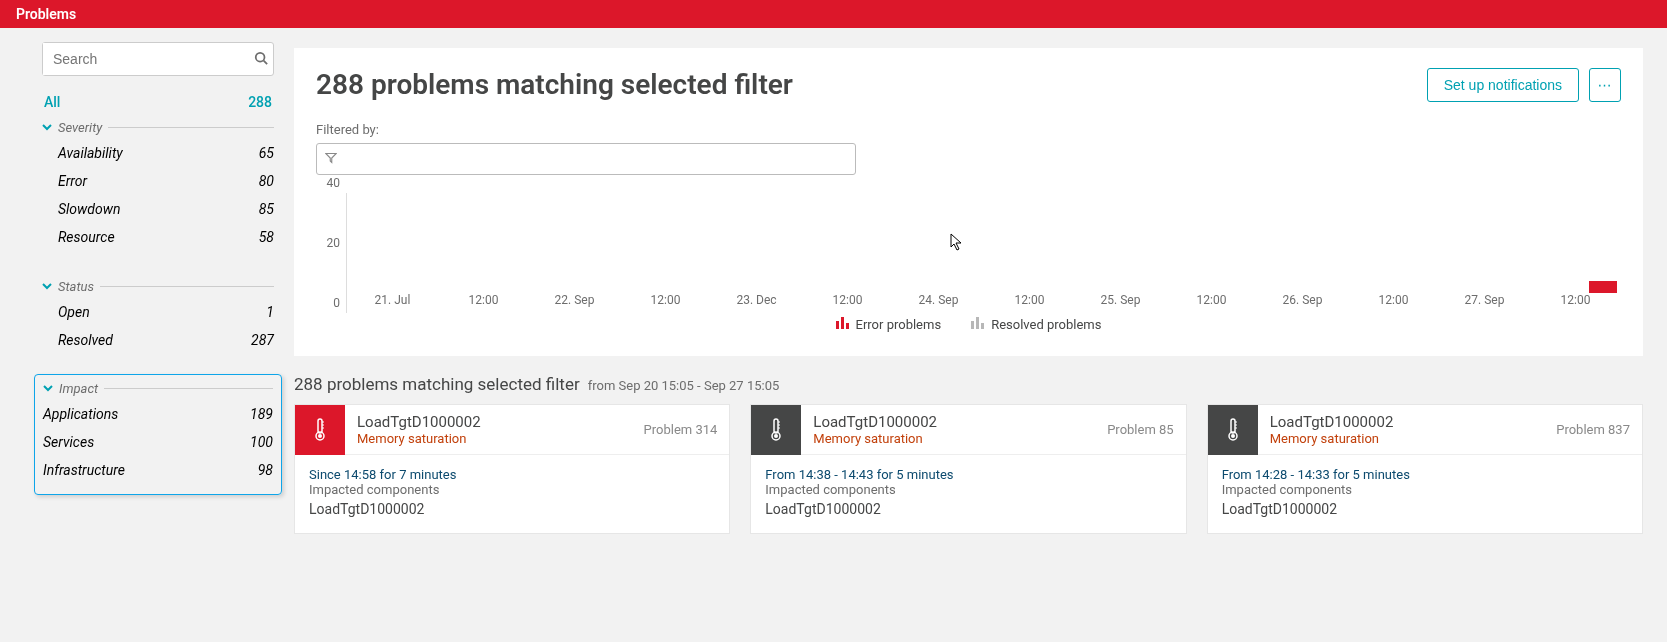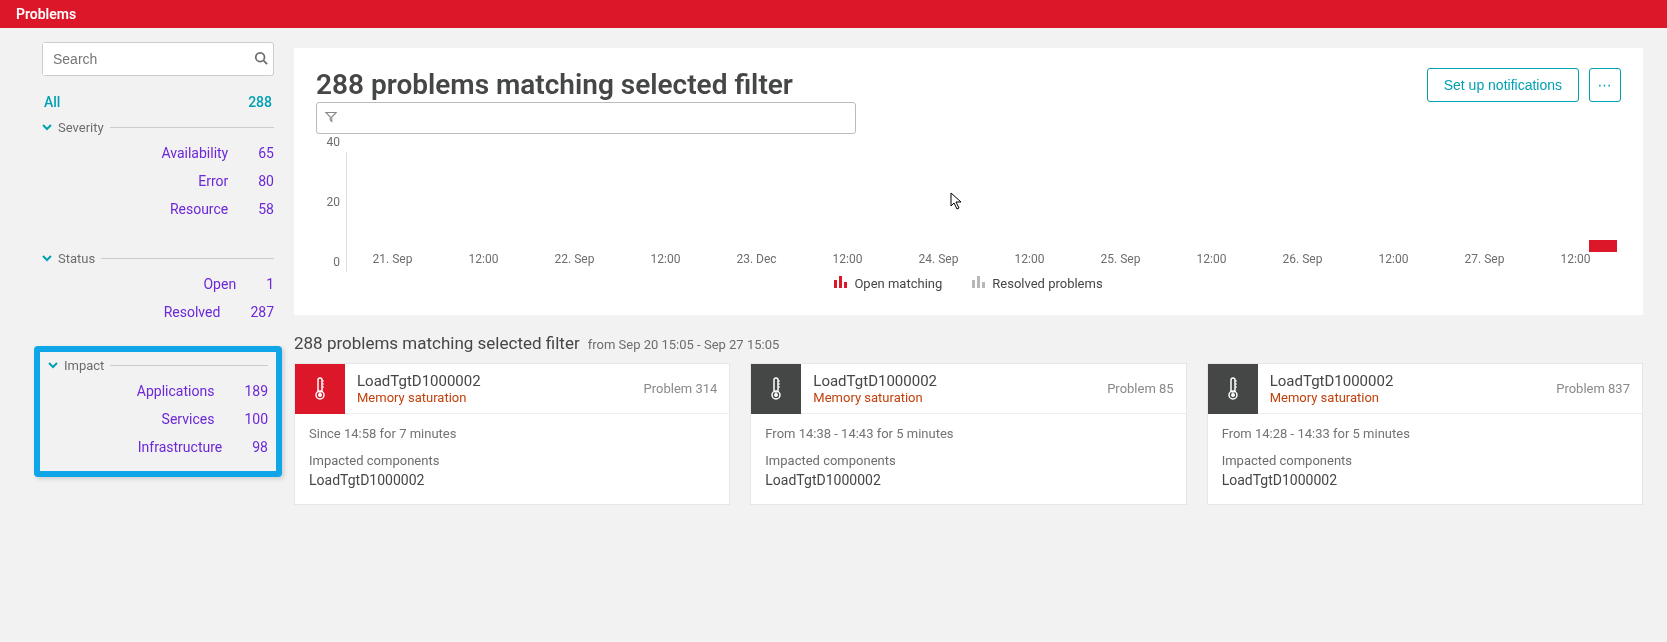--- a/index.html
+++ b/index.html
@@ -48,47 +48,47 @@
   }
   .facet-all {
     margin: 18px 2px 8px;
     display: flex;
     justify-content: space-between;
     color: #00a1b2;
     font-weight: 500;
   }
   .group {
     margin-top: 10px;
+    font-style: italic;
   }
   .group-head {
     display: flex;
     align-items: center;
     color: #6d6d6d;
     font-size: 13px;
     gap: 6px;
     margin-bottom: 4px;
   }
   .group-head .line {
     flex: 1;
     border-top: 1px solid #ccc;
   }
   .chev {
     color: #00a1b2;
     display: inline-block;
     transform: rotate(0deg);
   }
   .facet {
     display: flex;
-    justify-content: flex-end;
+    justify-content: space-between;
     padding: 6px 0 6px 16px;
-    color: #6d28d9;
-    gap: 30px;
+    color: #000000;
   }
   .annot {
-    border: 6px solid #0ea5e9;
+    border: 1px solid #0ea5e9;
     border-radius: 4px;
     padding: 6px 0 10px;
     margin: 20px -8px 0;
     box-shadow: 2px 2px 4px rgba(0,0,0,0.15);
   }
   .annot .group-head, .annot .facet { padding-left: 8px; padding-right: 8px; }
 
   .main {
     flex: 1;
     padding: 20px 24px 20px 6px;
@@ -237,21 +237,21 @@
     align-items: center;
     gap: 10px;
   }
   .ph-name { font-size: 15px; color: #454646; }
   .ph-sub { font-size: 13px; color: #c2410c; }
   .ph-id { font-size: 13px; color: #898989; white-space: nowrap; }
   .problem-body {
     padding: 12px 14px 16px;
     font-size: 13px;
   }
-  .pb-time { color: #737373; margin-bottom: 12px; }
+  .pb-time { color: #0c4a6e; }
   .pb-label { color: #6d6d6d; margin-bottom: 4px; }
   .pb-comp { color: #454646; font-size: 14px; }
   .cursor {
     position: absolute;
     left: 634px; top: 40px;
     pointer-events: none;
   }
 </style>
 </head>
 <body>
@@ -289,20 +289,24 @@
       </div>
       <div class="facet">
         <span>Availability</span>
         <span>65</span>
       </div>
       <div class="facet">
         <span>Error</span>
         <span>80</span>
       </div>
       <div class="facet">
+        <span>Slowdown</span>
+        <span>85</span>
+      </div>
+      <div class="facet">
         <span>Resource</span>
         <span>58</span>
       </div>
     </div>
 
     <div class="group" style="margin-top:28px">
       <div class="group-head">
         <span class="chev">
           <svg width="10" height="10" viewBox="0 0 10 10">
               <path d="M1 3 L5 7 L9 3" fill="none" stroke="#00a1b2" stroke-width="2"></path>
@@ -351,20 +355,21 @@
   <main class="main">
     <div class="card">
       <div class="card-head">
         <div class="title">288 problems matching selected filter</div>
         <button class="btn-outline">Set up notifications</button>
         <div class="btn-more">
           <span>⋯</span>
         </div>
       </div>
 
+      <div class="filtered-label">Filtered by:</div>
       <div class="filter-input">
         <span>
           <svg width="12" height="12" viewBox="0 0 16 16">
               <path d="M1 2 L15 2 L9 8 L9 14 L7 12 L7 8 Z" fill="none" stroke="#898989" stroke-width="1.5"></path>
             </svg>
         </span>
       </div>
 
       <div class="chart-area" style="position:relative">
         <div class="yaxis" id="yaxis">
@@ -488,21 +493,21 @@
                 <div class="bar" style="height: 27.5px;"></div>
               </div>
               <div style="flex: 1 1 0%; display: flex; flex-direction: column-reverse; align-items: stretch; position: relative;">
                 <div class="bar" style="height: 57.5px;"></div>
               </div>
               <div style="flex: 1 1 0%; display: flex; flex-direction: column-reverse; align-items: stretch; position: relative;">
                 <div class="bar red" style="height: 12.5px; position: absolute; left: 0px; right: 0px; bottom: 0px;"></div>
               </div>
             </div>
           <div class="xaxis" id="xaxis">
-              <div class="xtick">21. Sep</div>
+              <div class="xtick">21. Jul</div>
               <div class="xtick">12:00</div>
               <div class="xtick">22. Sep</div>
               <div class="xtick">12:00</div>
               <div class="xtick">23. Dec</div>
               <div class="xtick">12:00</div>
               <div class="xtick">24. Sep</div>
               <div class="xtick">12:00</div>
               <div class="xtick">25. Sep</div>
               <div class="xtick">12:00</div>
               <div class="xtick">26. Sep</div>
@@ -520,21 +525,21 @@
 
       <div class="legend">
         <div class="lg lg-red">
           <span>
             <svg width="14" height="12">
                 <rect x="0" y="4" width="3" height="8"></rect>
                 <rect x="5" y="0" width="3" height="12"></rect>
                 <rect x="10" y="6" width="3" height="6"></rect>
               </svg>
           </span>
-          <span>Open matching</span>
+          <span>Error problems</span>
         </div>
         <div class="lg lg-grey">
           <span>
             <svg width="14" height="12">
                 <rect x="0" y="4" width="3" height="8"></rect>
                 <rect x="5" y="0" width="3" height="12"></rect>
                 <rect x="10" y="6" width="3" height="6"></rect>
               </svg>
           </span>
           <span>Resolved problems</span>

